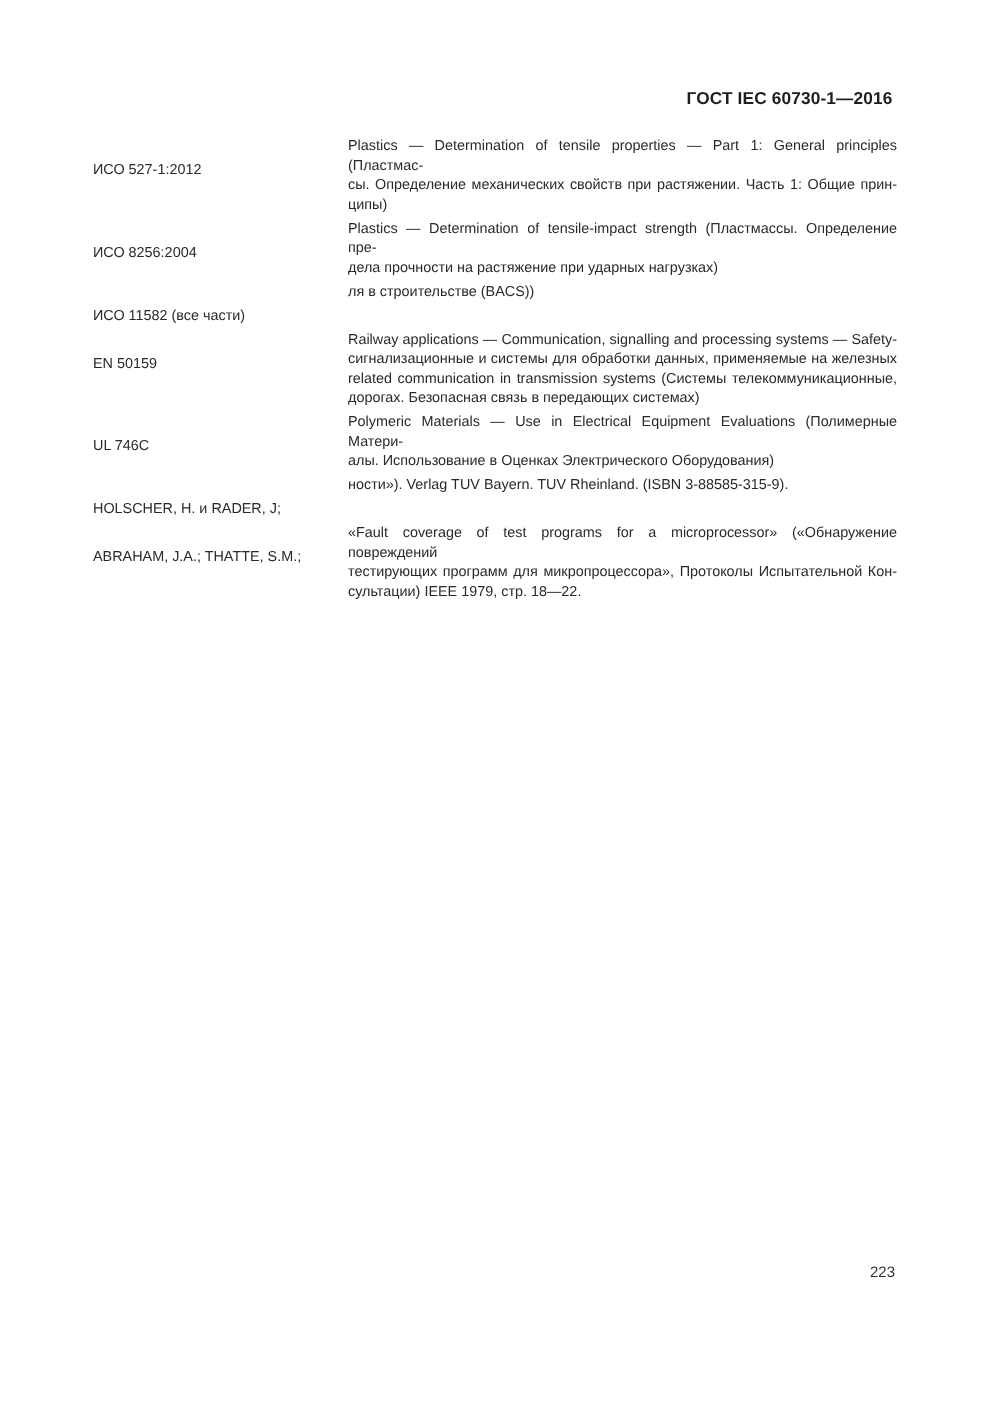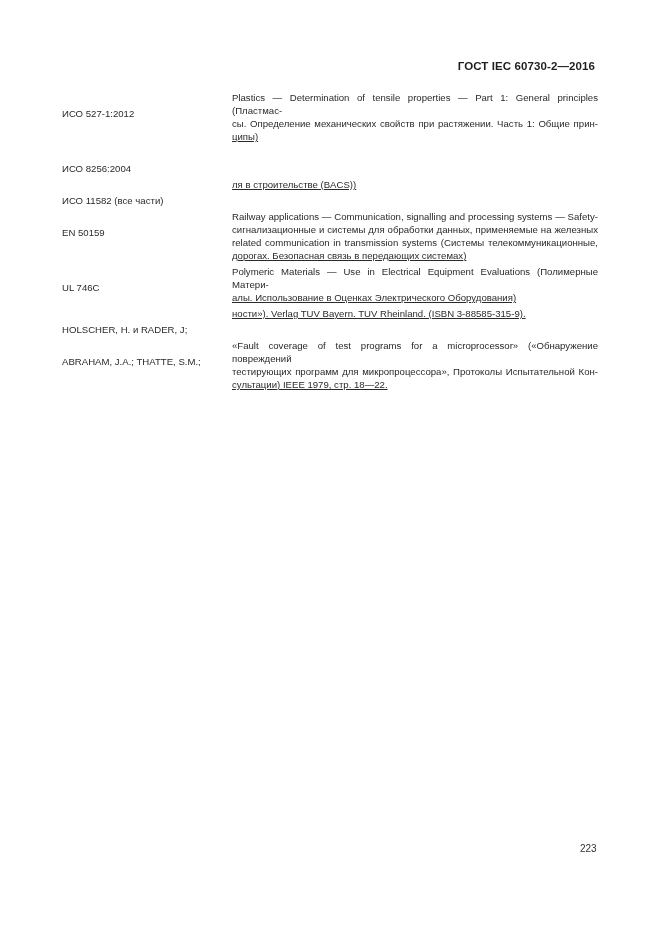--- a/index.html
+++ b/index.html
@@ -4,39 +4,43 @@
 <style>
   html, body { margin: 0; padding: 0; background: #ffffff; }
   body { width: 661px; height: 935px; position: relative; overflow: hidden;
          font-family: "Liberation Sans", sans-serif; color: #2a2a2a; }
   .header { position: absolute; top: 60px; right: 66px; font-weight: bold; font-size: 11.5px; color: #1e1e1e; letter-spacing: 0.1px; }
   .refs { position: absolute; top: 91px; left: 62px; width: 536px; }
   .row { display: flex; font-size: 9.6px; line-height: 13px; margin-bottom: 3px; }
   .col-key { width: 150px; flex: 0 0 150px; white-space: nowrap; margin-top: 16px; }
   .col-desc { flex: 1; text-align: justify; }
   .col-desc span.line { display: block; text-align: justify; text-align-last: justify; margin-left: 20px; }
-  .col-desc span.line.last { text-align-last: left; text-decoration: underline; }
+  .col-desc span.line.last { text-align-last: left; }
   .page-num { position: absolute; top: 843px; left: 580px; font-size: 10px; color: #333; text-align: center; }
 </style>
 </head>
 <body>
 
-<div class="header">ГОСТ IEC 60730-2—2016</div>
+<div class="header">ГОСТ IEC 60730-1—2016</div>
 
 <div class="refs">
   <div class="row">
     <div class="col-key">ИСО 527-1:2012</div>
     <div class="col-desc">
       <span class="line">Plastics — Determination of tensile properties — Part 1: General principles (Пластмас-</span>
       <span class="line">сы. Определение механических свойств при растяжении. Часть 1: Общие прин-</span>
       <span class="line last">ципы)</span>
     </div>
   </div>
   <div class="row">
     <div class="col-key">ИСО 8256:2004</div>
+    <div class="col-desc">
+      <span class="line">Plastics — Determination of tensile-impact strength (Пластмассы. Определение пре-</span>
+      <span class="line last">дела прочности на растяжение при ударных нагрузках)</span>
+    </div>
   </div>
   <div class="row">
     <div class="col-key">ИСО 11582 (все части)</div>
     <div class="col-desc">
       <span class="line last">ля в строительстве (BACS))</span>
     </div>
   </div>
   <div class="row">
     <div class="col-key">EN 50159</div>
     <div class="col-desc">

